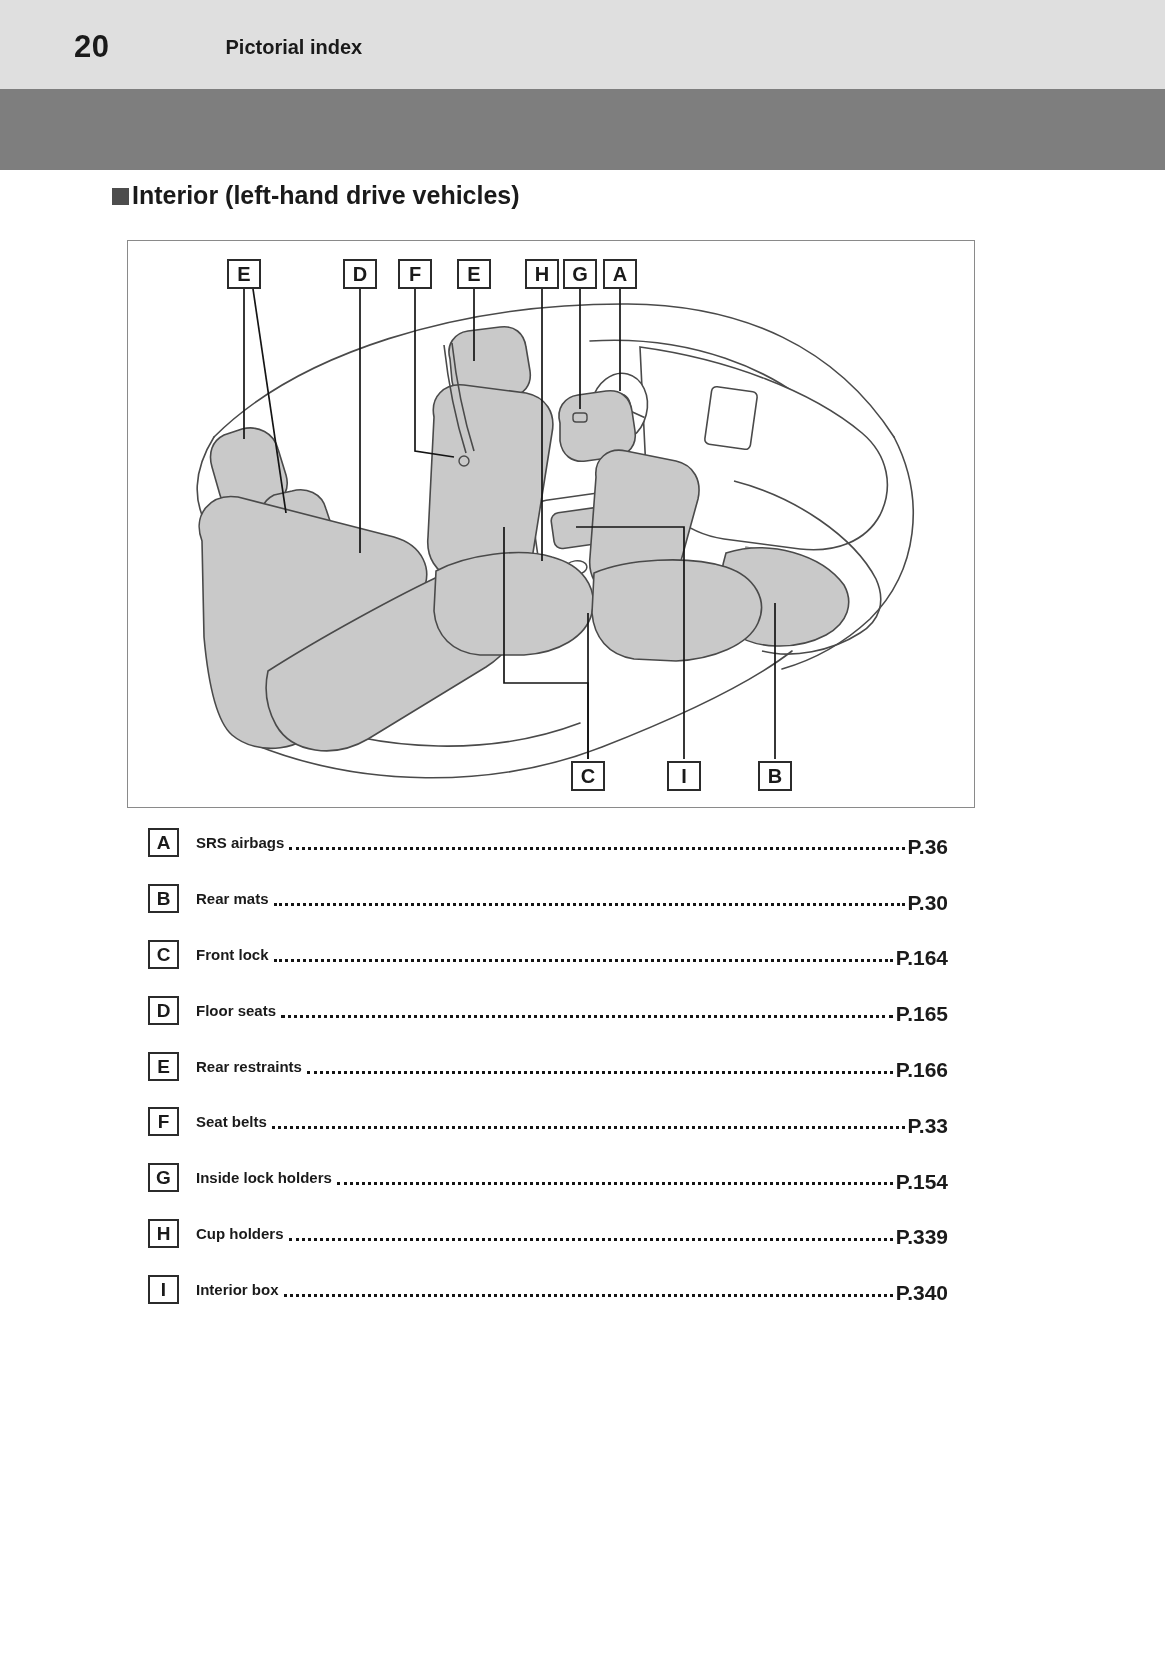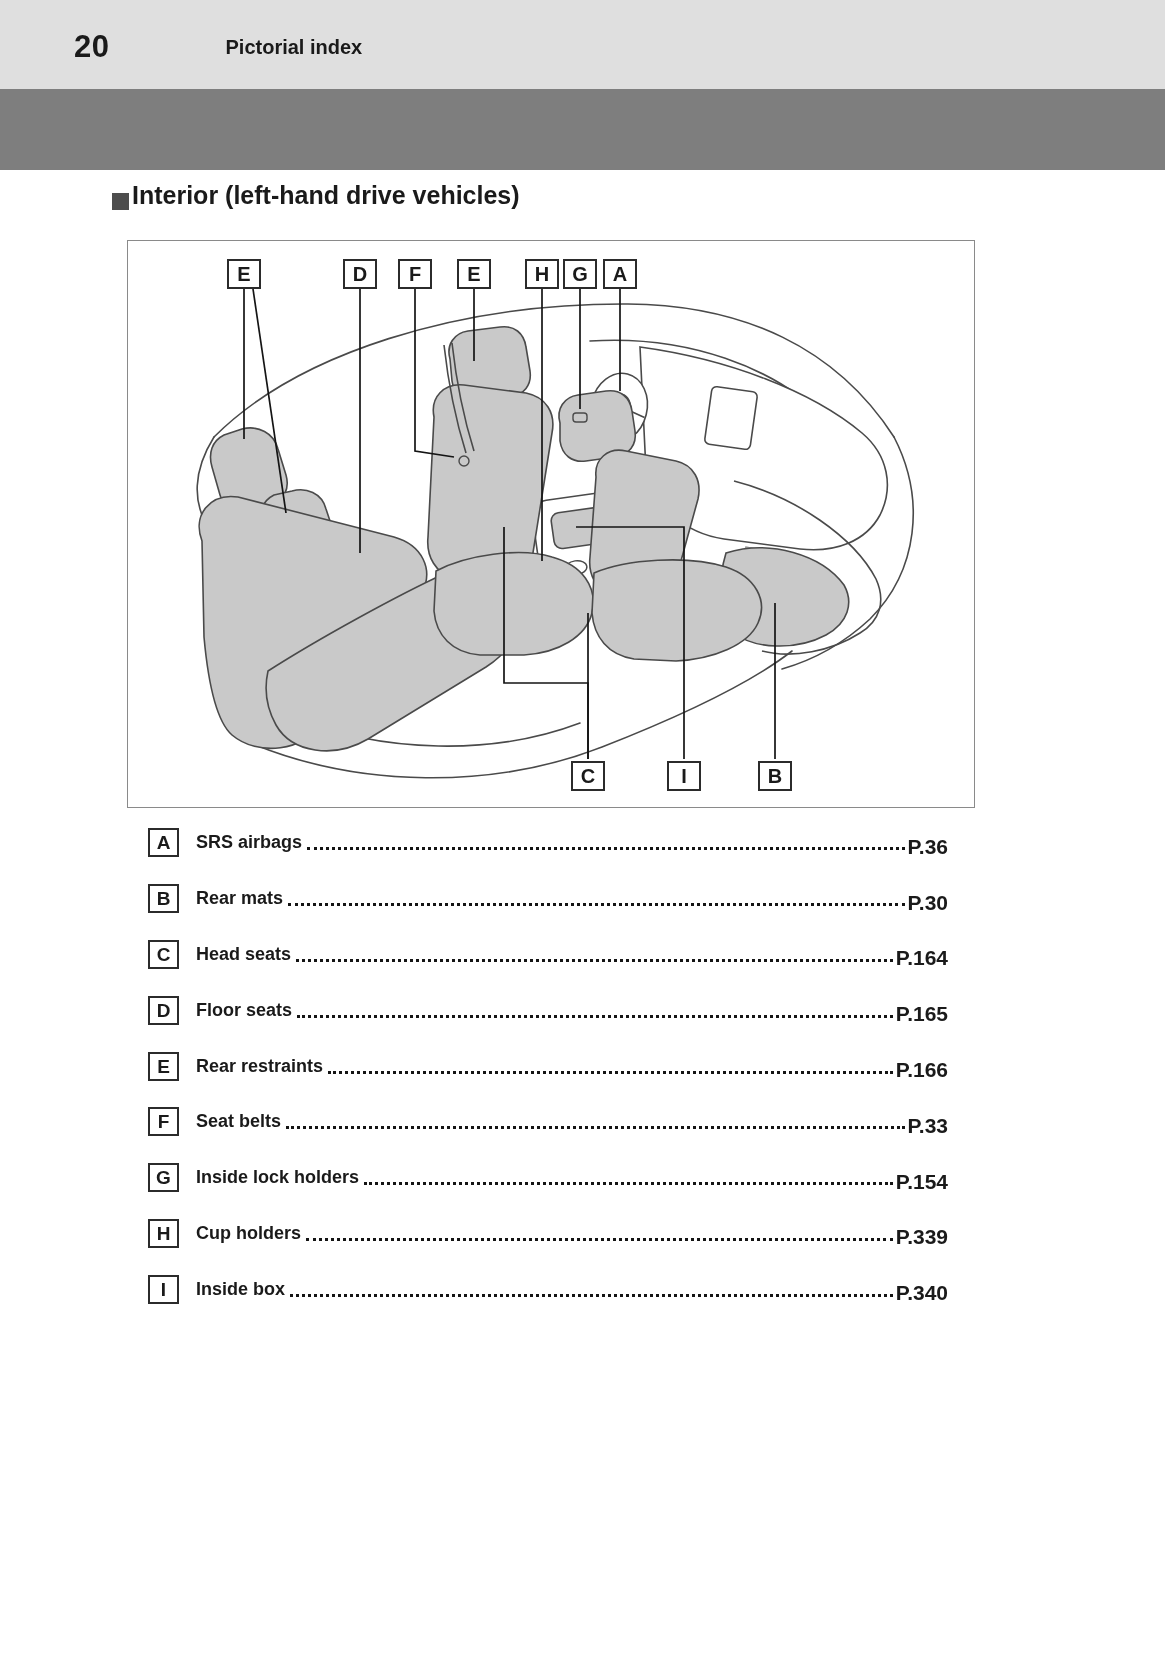--- a/index.html
+++ b/index.html
@@ -23,21 +23,21 @@
 
   
   .dark-band {
     position:absolute; top:89px; left:0; width:1165px; height:81px;
     background:#7e7e7e;
   }
 
   
   .section-heading {
     position:absolute; top:181px; left:112px;
-    display:flex; align-items:flex-end;
+    display:flex; align-items:center;
     font-size:25px; font-weight:bold;
   }
   .section-marker {
     width:17px; height:17px; background:#4d4d4d;
     display:inline-block; margin-right:3px; margin-top:2px;
   }
 
   
   .diagram {
     position:absolute; top:240px; left:127px;
@@ -67,21 +67,21 @@
   }
   .key-box {
     width:31px; height:29px; flex:0 0 31px;
     border:2px solid #2b2b2b;
     display:flex; align-items:center; justify-content:center;
     font-size:19px; font-weight:bold;
     margin-right:17px;
     line-height:1;
   }
   .index-label {
-    font-size:18px; font-weight:bold; white-space:nowrap;
+    font-size:15px; font-weight:bold; white-space:nowrap;
   }
   .dots {
     flex:1 1 auto; height:0;
     border-bottom:3px dotted #141414;
     margin:0 3px 0 5px;
     transform:translateY(6px);
   }
   .page-ref {
     font-size:21px; font-weight:bold; white-space:nowrap;margin-top:8px;
   }
@@ -199,21 +199,21 @@
 
   <div class="index-row">
     <div class="key-box">B</div>
     <div class="index-label">Rear mats</div>
     <div class="dots"></div>
     <div class="page-ref">P.30</div>
   </div>
 
   <div class="index-row">
     <div class="key-box">C</div>
-    <div class="index-label">Head seats</div>
+    <div class="index-label">Front lock</div>
     <div class="dots"></div>
     <div class="page-ref">P.164</div>
   </div>
 
   <div class="index-row">
     <div class="key-box">D</div>
     <div class="index-label">Floor seats</div>
     <div class="dots"></div>
     <div class="page-ref">P.165</div>
   </div>
@@ -241,18 +241,18 @@
 
   <div class="index-row">
     <div class="key-box">H</div>
     <div class="index-label">Cup holders</div>
     <div class="dots"></div>
     <div class="page-ref">P.339</div>
   </div>
 
   <div class="index-row">
     <div class="key-box">I</div>
-    <div class="index-label">Inside box</div>
+    <div class="index-label">Interior box</div>
     <div class="dots"></div>
     <div class="page-ref">P.340</div>
   </div>
 
 </div>
 
 </body></html>

